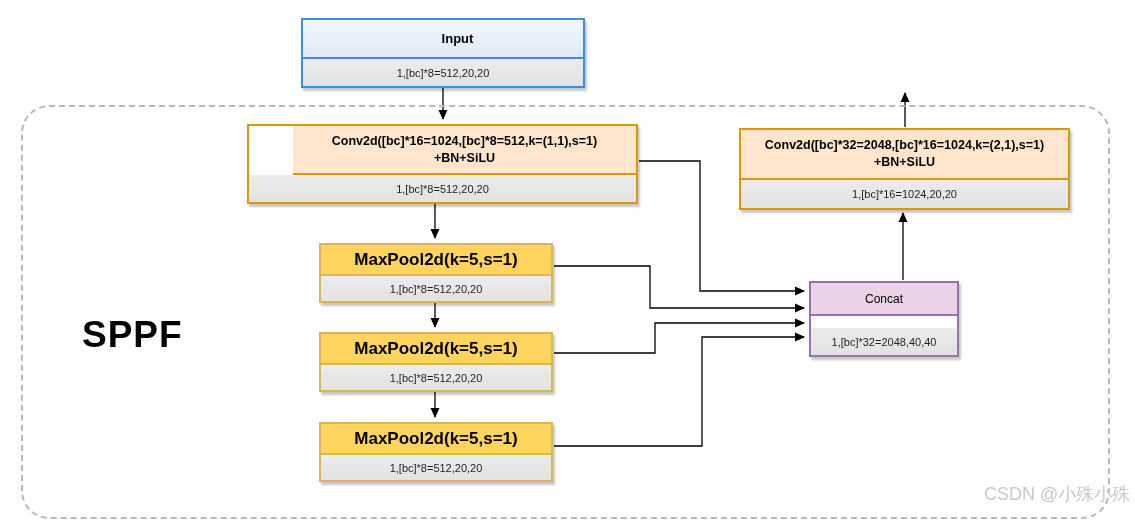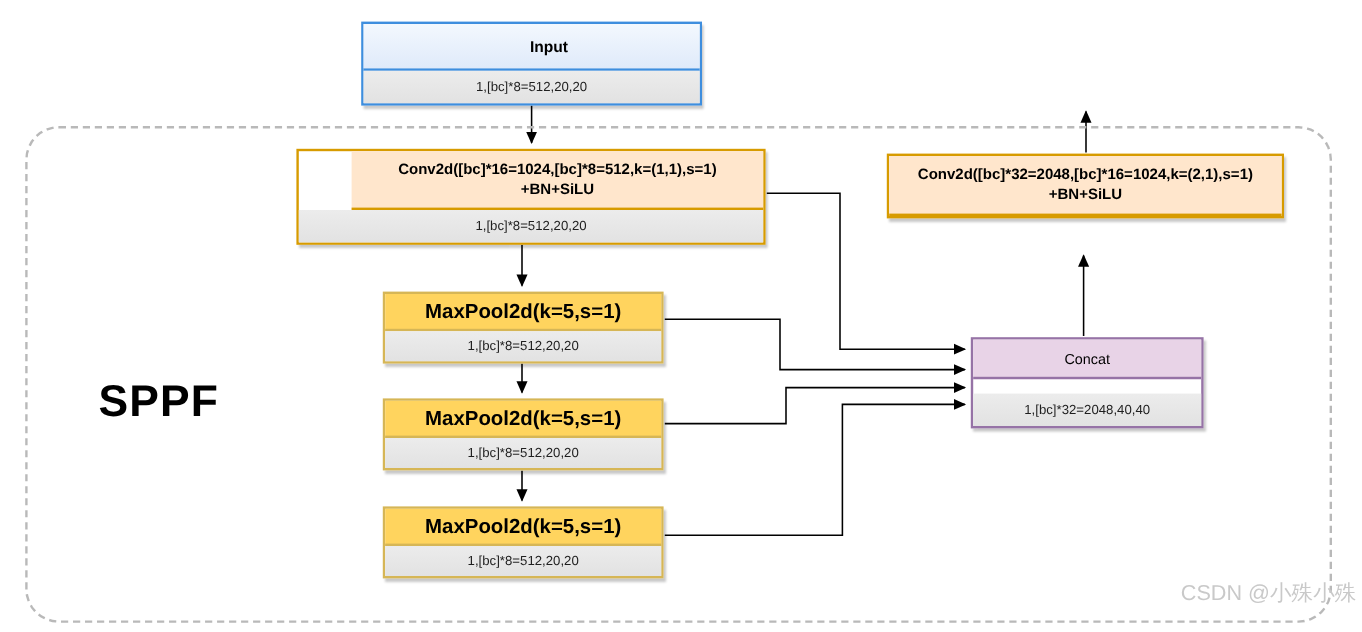--- a/index.html
+++ b/index.html
@@ -46,21 +46,21 @@
   #node-input .head{height:39px;} #node-input .shape{height:27px;}
 
   #node-conv-l  {left:247px;top:124px;width:391px;}
   #node-conv-l .head{height:49px;margin-left:44px;} #node-conv-l .shape{height:27px;}
 
   #node-mp1     {left:319px;top:243px;width:234px;}
   #node-mp2     {left:319px;top:332px;width:234px;}
   #node-mp3     {left:319px;top:422px;width:234px;}
   .mp .head{height:31px;} .mp .shape{height:25px;}
 
-  #node-concat  {left:809px;top:281px;width:194px;}
+  #node-concat  {left:809px;top:281px;width:150px;}
   #node-concat .head{height:33px;} #node-concat .shape{height:27px;margin-top:12px;}
 
   #node-conv-r  {left:739px;top:128px;width:331px;}
   #node-conv-r .head{height:50px;} #node-conv-r .shape{height:28px;}
 
   .watermark{
     position:absolute;left:984px;top:482px;font-size:18px;color:#c9c9c9;white-space:nowrap;
   }
 </style>
 </head>
@@ -123,17 +123,18 @@
   <div class="node n-purple" id="node-concat">
     <div class="head">Concat</div>
     <div class="shape">1,[bc]*32=2048,40,40</div>
   </div>
 
   <div class="node n-orange" id="node-conv-r">
     <div class="head">
       <div>Conv2d([bc]*32=2048,[bc]*16=1024,k=(2,1),s=1)</div>
       <div>+BN+SiLU</div>
     </div>
+    <div class="shape">1,[bc]*16=1024,20,20</div>
   </div>
 
   <div class="watermark">CSDN @小殊小殊</div>
 
 </div>
 
 </body></html>

